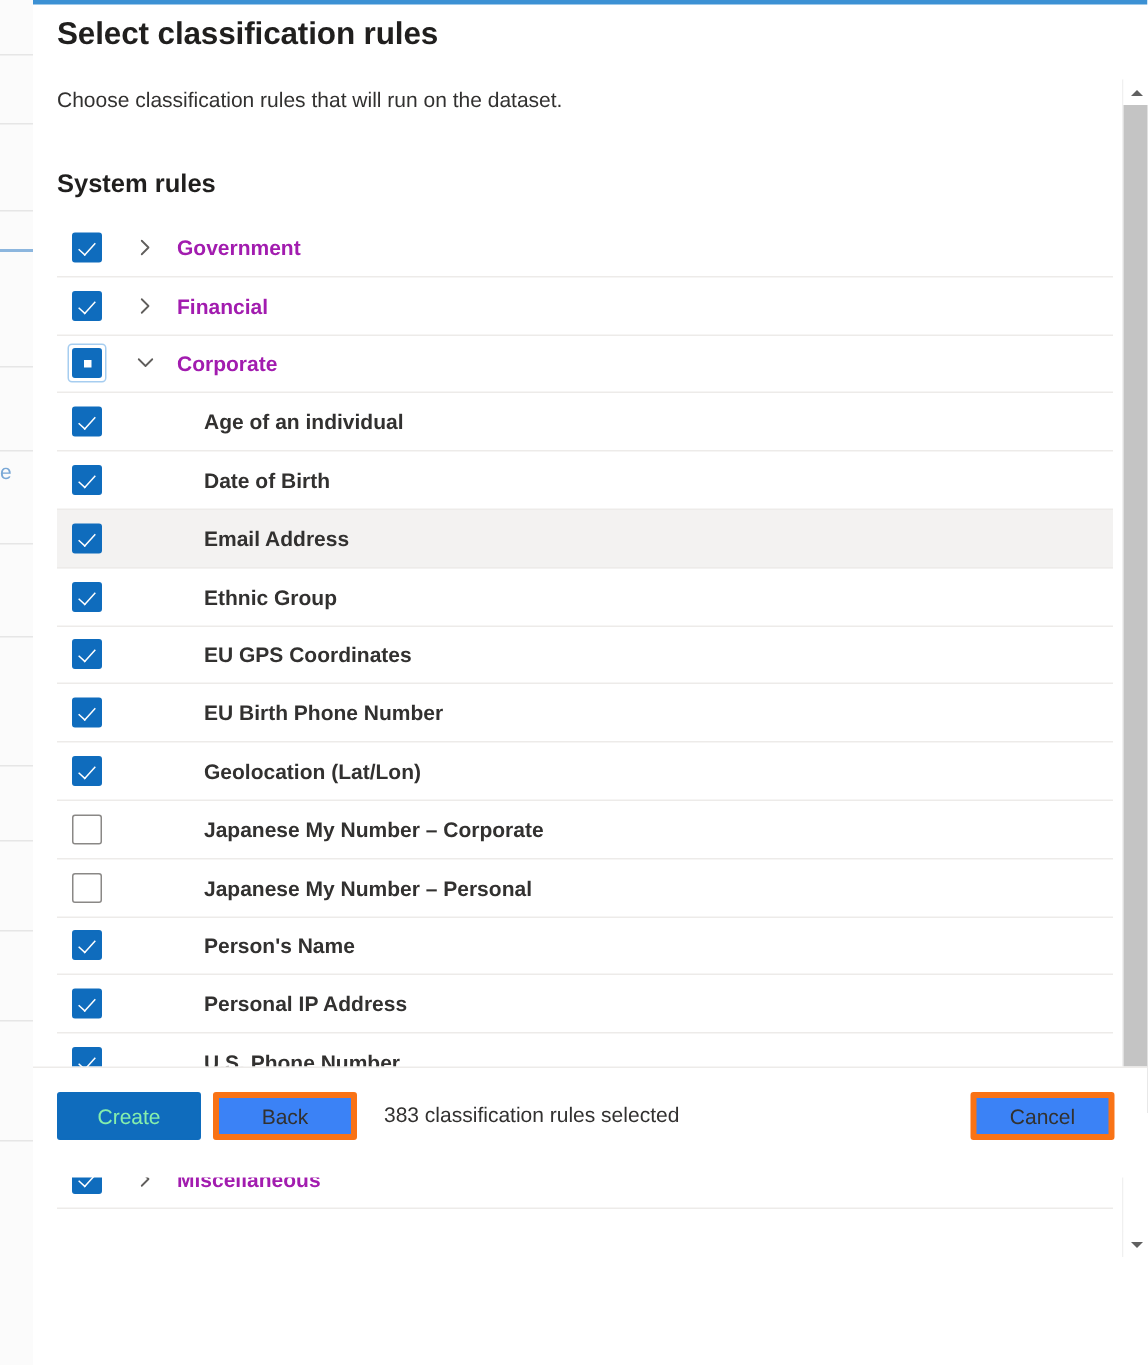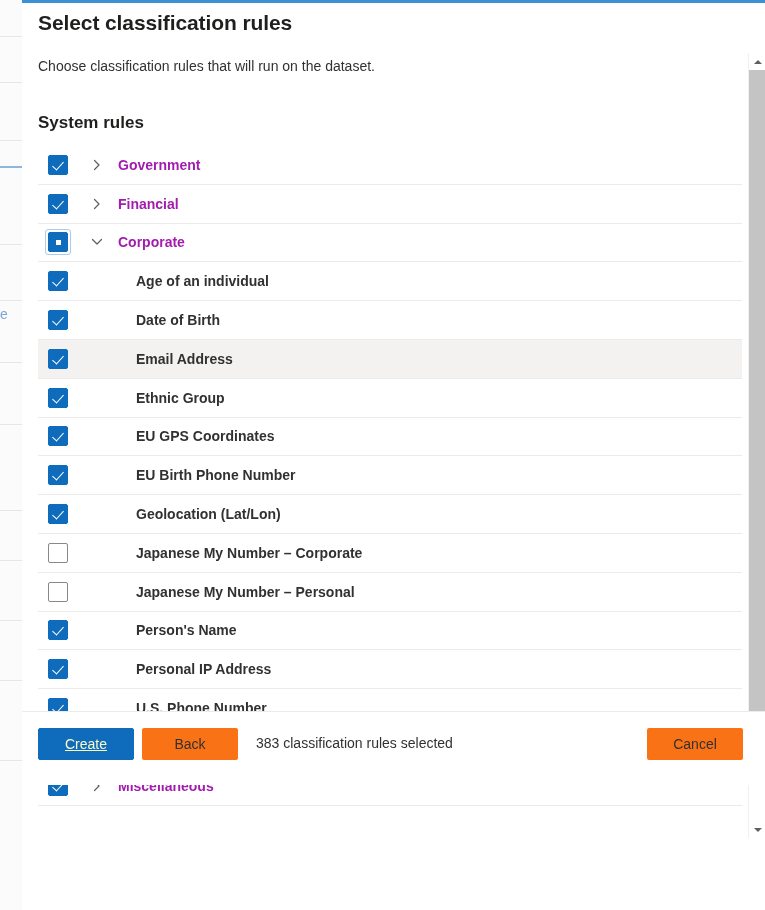--- a/index.html
+++ b/index.html
@@ -241,25 +241,24 @@
     display: flex;
     align-items: center;
     justify-content: center;
     padding: 0 16px;
   }
   .btn-primary {
     left: 16px; top: 16px;
     min-width: 96px;
     background: #0f6cbd;
     border: 1px solid #0f6cbd;
-    color: #fef9c3;
-    text-decoration: underline;
+    color: #86efac;
   }
   .btn-secondary {
-    background: #f97316;
+    background: #3b82f6;
     border: 4px solid #f97316;
     color: #323130;
   }
   .btn-back { left: 120px; top: 16px; min-width: 96px; }
   .btn-cancel { right: 22px; top: 16px; min-width: 96px; }
   .footer-status {
     position: absolute;
     left: 234px; top: 23px;
     font-size: 14px;
     color: #323130;

